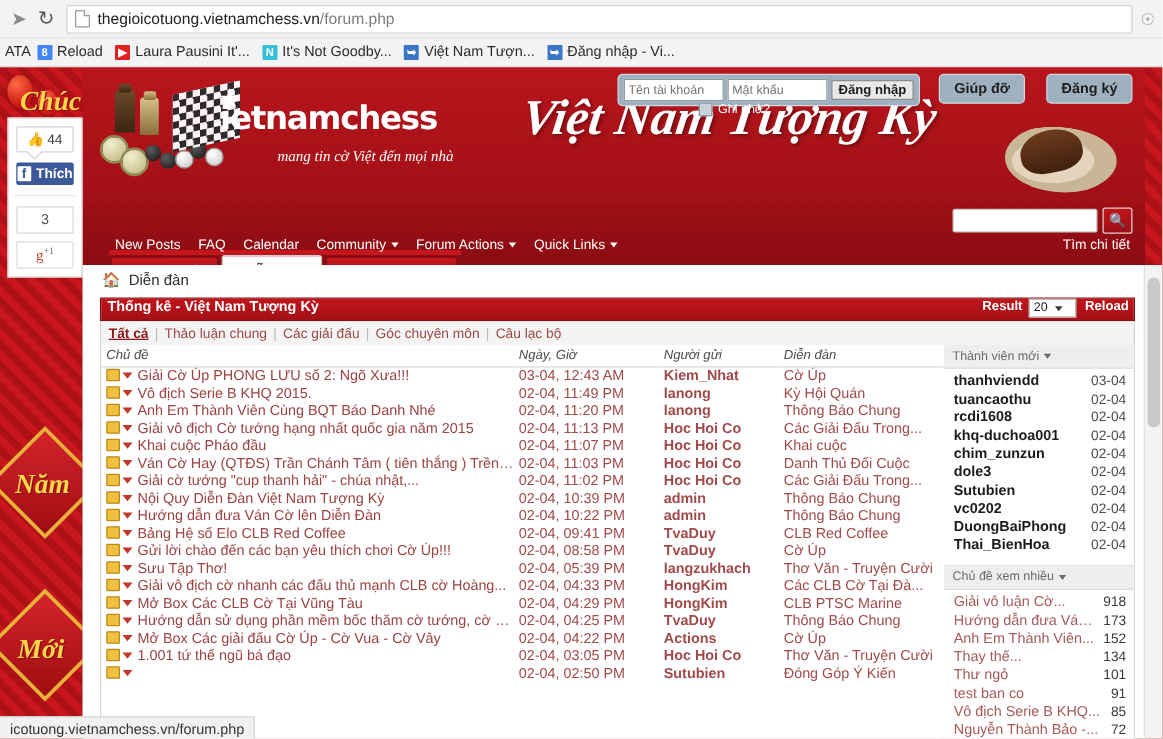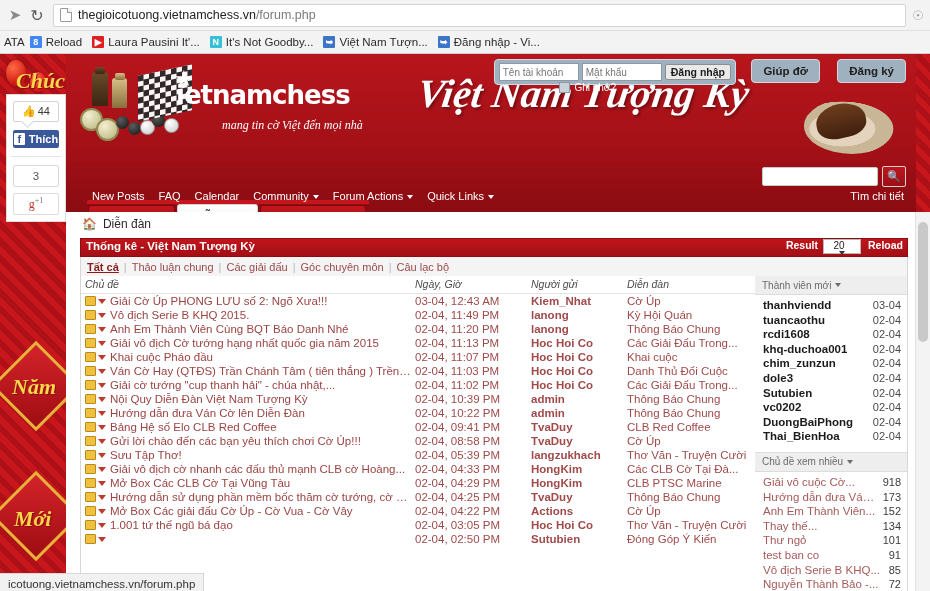--- a/index.html
+++ b/index.html
@@ -113,21 +113,21 @@
 
   
   .content{position:absolute;left:0;top:158px;right:0;bottom:0;background:#ffffff;}
   .crumb{display:flex;align-items:center;height:24px;padding-left:16px;font-size:12px;color:#2a2a2a;}
   .home-ico{color:#8a1b1b;margin-right:6px;font-size:12px;}
   .panel{position:absolute;left:14px;top:26px;right:8px;bottom:0;}
   .panel-head{display:flex;align-items:flex-start;justify-content:flex-end;height:17px;
     background:linear-gradient(#c1151b,#a20f15);border:1px solid #8d0c11;padding:0 4px;}
   .panel-title{position:absolute;left:6px;top:2px;font-size:11.5px;font-weight:bold;color:#fff;}
   .result-lbl{font-size:10.5px;font-weight:bold;color:#fff;margin-right:5px;}
-  .result-sel{display:flex;align-items:center;background:#fff;border:1px solid #b9b9b9;height:13px;padding:0 3px;min-width:30px;flex-direction:column;}
+  .result-sel{display:flex;align-items:center;background:#fff;border:1px solid #b9b9b9;height:13px;padding:0 3px;min-width:30px;}
   .result-sel span{font-size:10px;color:#222;margin-right:6px;}
   .sel-caret{border-left:3px solid transparent;border-right:3px solid transparent;border-top:4px solid #333;}
   .reload-lbl{font-size:10.5px;font-weight:bold;color:#fff;margin-left:7px;}
 
   .subtabs{height:19px;display:flex;align-items:center;background:#f4f4f4;border:1px solid #d7d7d7;border-top:none;padding-left:6px;}
   .subtab{font-size:11px;color:#9b4a4a;}
   .subtab.active{color:#8a1b1b;font-weight:bold;text-decoration:underline;}
   .sep{color:#b9b9b9;margin:0 5px;font-size:11px;}
 
   .body-row{position:absolute;left:0;right:0;top:38px;bottom:0;display:flex;}
@@ -502,21 +502,21 @@
                   <span class="dt">02-04</span>
                 </div>
               </div>
             <div class="rc-sep"></div>
             <div class="rc-head">
               <span>Chủ đề xem nhiều</span>
               <i class="caret-d"></i>
             </div>
             <div class="rc-list" id="most-viewed-list">
                 <div class="rc-item rc-item2">
-                  <span class="nm">Giải vô cuộc Cờ...</span>
+                  <span class="nm">Giải vô luận Cờ...</span>
                   <span class="dt">918</span>
                 </div>
                 <div class="rc-item rc-item2">
                   <span class="nm">Hướng dẫn đưa Ván...</span>
                   <span class="dt">173</span>
                 </div>
                 <div class="rc-item rc-item2">
                   <span class="nm">Anh Em Thành Viên...</span>
                   <span class="dt">152</span>
                 </div>

